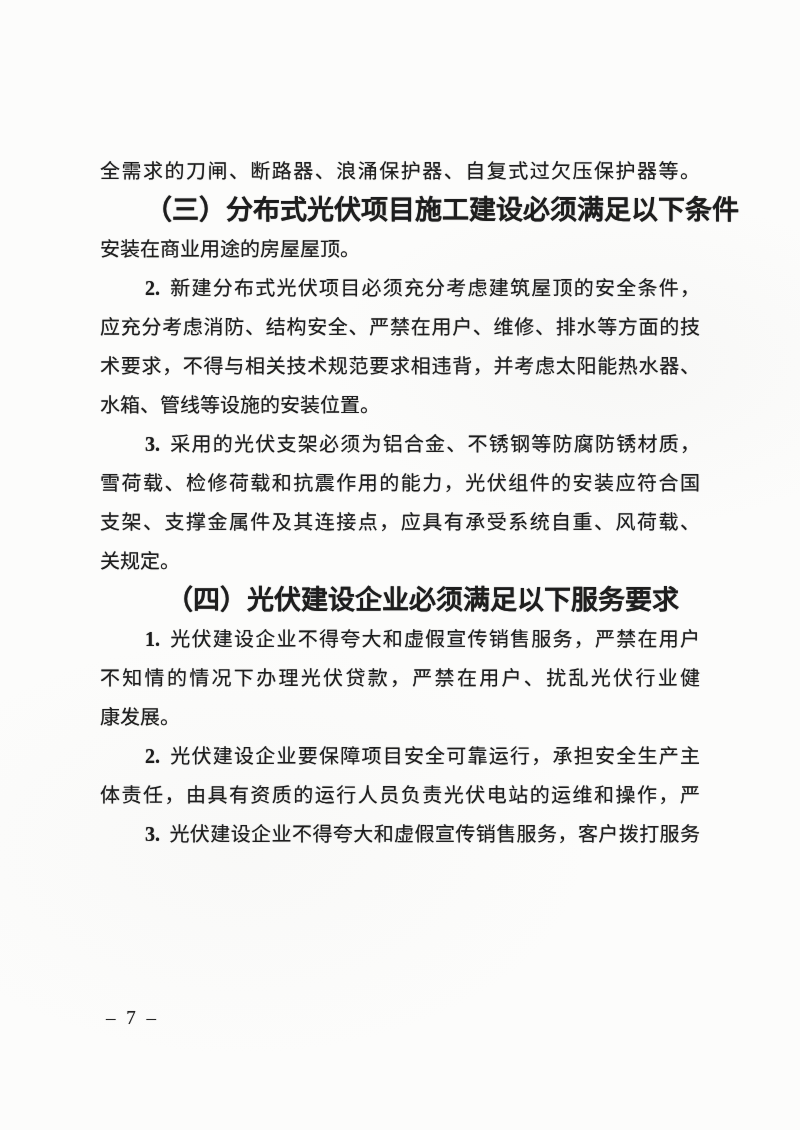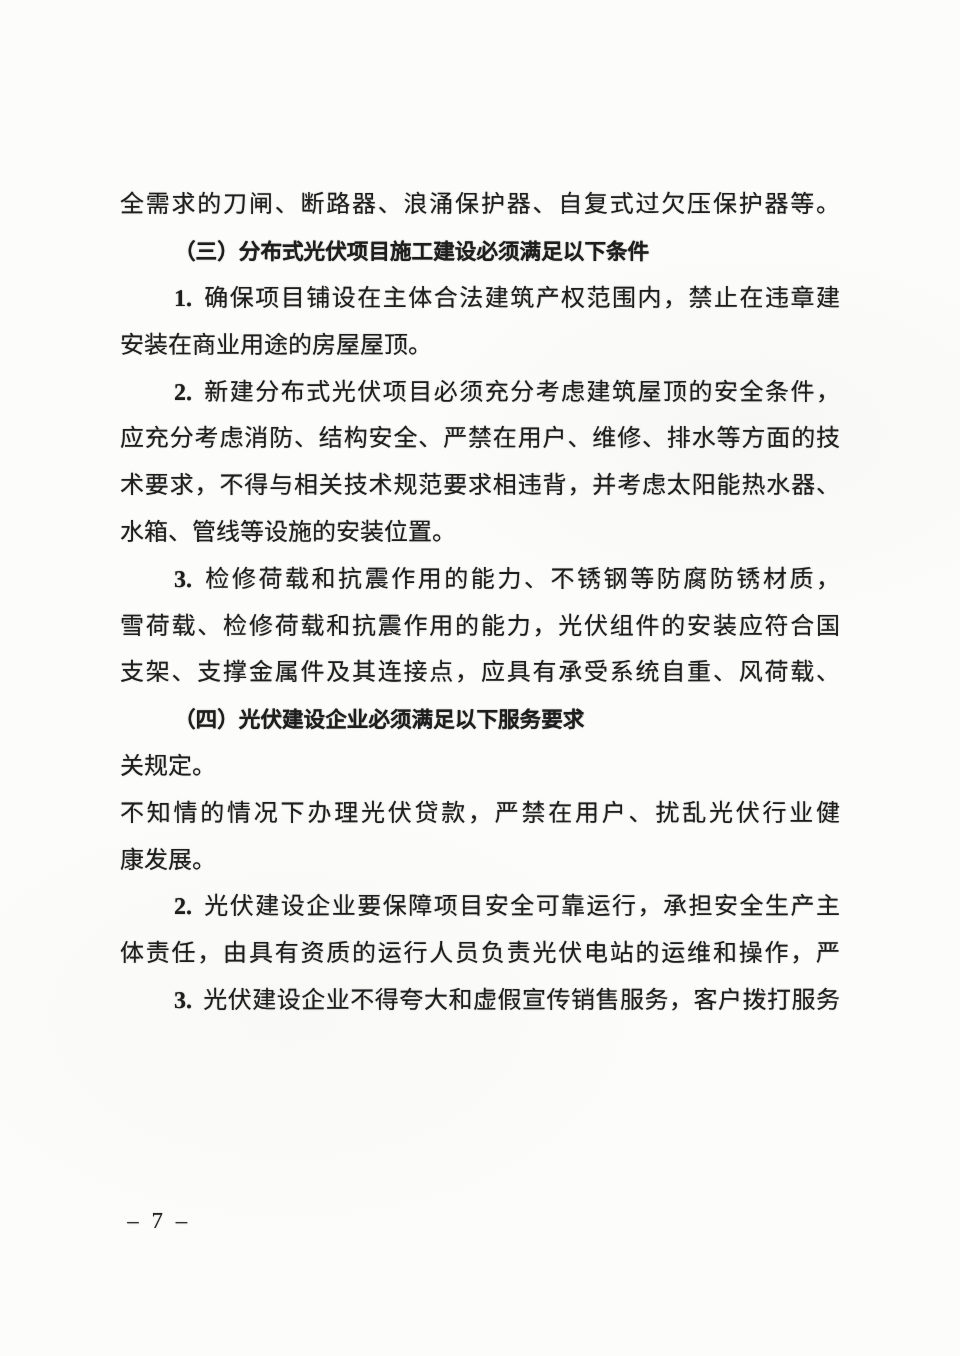--- a/index.html
+++ b/index.html
@@ -38,22 +38,23 @@
   .line.j {
     white-space: normal;
     text-align: justify;
     text-align-last: justify;
   }
   
   .line.ind { padding-left: 45px; }
   
   .line.hd {
     font-weight: bold;
-    font-size: 18px;
+    font-size: 27px;
     text-shadow: 0 0 1px rgba(20,20,20,0.7);
+    text-align: center;
   }
   
   .num {
     font-weight: bold;
     margin-right: 9px;
     text-shadow: 0 0 1px rgba(20,20,20,0.7);
   }
   .pagenum {
     position: absolute;
     left: 106px;
@@ -69,35 +70,35 @@
 </head>
 <body>
 
 <div class="page">
   <div class="content">
 
     <div class="line j"><span>全需求的刀闸、断路器、浪涌保护器、自复式过欠压保护器等。</span></div>
 
     <div class="line hd ind"><span>（三）分布式光伏项目施工建设必须满足以下条件</span></div>
 
-    <div class="line j ind"><span class="num">1.</span><span>确保项目铺设在主体合法建筑产权范围内，禁止在违章建</span></div>
     <div class="line"><span>安装在商业用途的房屋屋顶。</span></div>
 
     <div class="line j ind"><span class="num">2.</span><span>新建分布式光伏项目必须充分考虑建筑屋顶的安全条件，</span></div>
     <div class="line j"><span>应充分考虑消防、结构安全、严禁在用户、维修、排水等方面的技</span></div>
     <div class="line j"><span>术要求，不得与相关技术规范要求相违背，并考虑太阳能热水器、</span></div>
     <div class="line"><span>水箱、管线等设施的安装位置。</span></div>
 
-    <div class="line j ind"><span class="num">3.</span><span>检修荷载和抗震作用的能力、不锈钢等防腐防锈材质，</span></div>
+    <div class="line j ind"><span class="num">3.</span><span>采用的光伏支架必须为铝合金、不锈钢等防腐防锈材质，</span></div>
     <div class="line j"><span>雪荷载、检修荷载和抗震作用的能力，光伏组件的安装应符合国</span></div>
     <div class="line j"><span>支架、支撑金属件及其连接点，应具有承受系统自重、风荷载、</span></div>
+    <div class="line"><span>关规定。</span></div>
+
     <div class="line hd ind"><span>（四）光伏建设企业必须满足以下服务要求</span></div>
 
-    <div class="line"><span>关规定。</span></div>
-
+    <div class="line j ind"><span class="num">1.</span><span>光伏建设企业不得夸大和虚假宣传销售服务，严禁在用户</span></div>
     <div class="line j"><span>不知情的情况下办理光伏贷款，严禁在用户、扰乱光伏行业健</span></div>
     <div class="line"><span>康发展。</span></div>
 
     <div class="line j ind"><span class="num">2.</span><span>光伏建设企业要保障项目安全可靠运行，承担安全生产主</span></div>
     <div class="line j"><span>体责任，由具有资质的运行人员负责光伏电站的运维和操作，严</span></div>
 
     <div class="line j ind"><span class="num">3.</span><span>光伏建设企业不得夸大和虚假宣传销售服务，客户拨打服务</span></div>
 
   </div>
 

